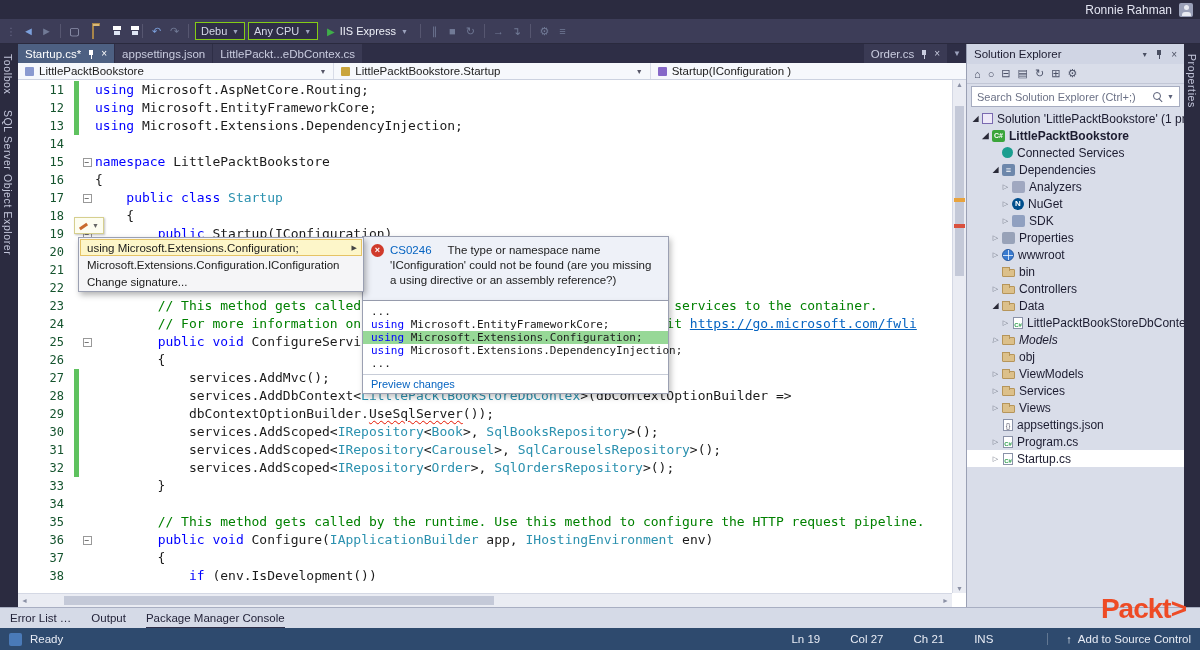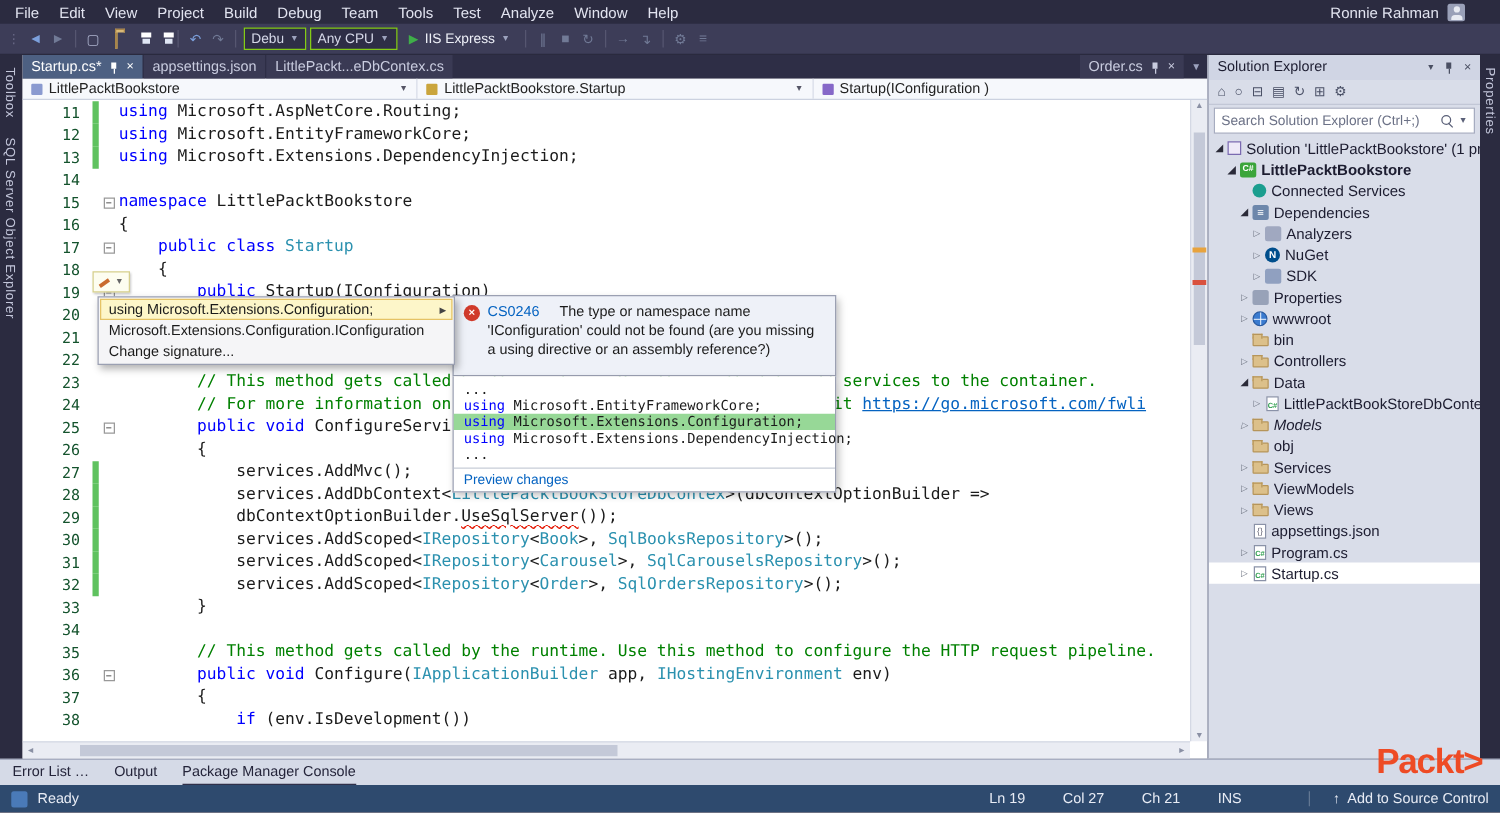--- a/index.html
+++ b/index.html
@@ -4,21 +4,21 @@
 <style>
   *{margin:0;padding:0;box-sizing:border-box}
   html,body{width:1200px;height:650px;overflow:hidden}
   body{font-family:"Liberation Sans",sans-serif;background:#2b2b40;font-size:12px}
   #root{position:relative;width:1200px;height:650px;overflow:hidden;background:#2b2b40}
 
   
   .menubar{position:absolute;left:0;top:0;width:100%;height:19px;display:flex;align-items:center;color:#e2e4f0;font-size:12px;padding-left:4px}
   .menu-items{display:flex;height:100%;align-items:center}
   .menu-item{padding:1px 8px;cursor:default;white-space:nowrap}
-  .menubar-right{margin-left:auto;display:flex;align-items:center;gap:7px;padding-right:28px}
+  .menubar-right{margin-left:auto;display:flex;align-items:center;gap:7px;padding-right:7px}
   .avatar{width:14px;height:14px;background:#9aa0b8;border-radius:2px;position:relative;display:inline-block}
   .avatar::before{content:"";position:absolute;left:4.5px;top:2px;width:5px;height:5px;border-radius:50%;background:#e8eaf2}
   .avatar::after{content:"";position:absolute;left:2.5px;bottom:1px;width:9px;height:4px;border-radius:3px 3px 0 0;background:#e8eaf2}
 
   
   .toolbar{position:absolute;left:0;top:19px;width:100%;height:25px;background:#3d3d58;border-bottom:1px solid #2a2a3e;display:flex;align-items:center;gap:3px;padding:0 6px;color:#c8cbde;font-size:11px}
   .tb-grip{color:#6a6a88;font-size:10px;margin-right:2px}
   .tb-ico{min-width:15px;text-align:center;font-size:11px;color:#aeb4cf}
   .tb-ico.blue{color:#7ca0dc}
   .tb-ico.dim{color:#717a96}
@@ -164,34 +164,20 @@
   .sb-right{margin-left:auto;display:flex;align-items:center;gap:30px}
   .sb-source{display:flex;align-items:center;gap:6px;padding-left:18px;border-left:1px solid rgba(255,255,255,.25);margin-left:24px}
   .sb-up{font-size:11px}
 </style>
 </head>
 <body>
 
 <div id="root">
 
   <div class="menubar">
-    <div class="menu-items">
-        <div class="menu-item">File</div>
-        <div class="menu-item">Edit</div>
-        <div class="menu-item">View</div>
-        <div class="menu-item">Project</div>
-        <div class="menu-item">Build</div>
-        <div class="menu-item">Debug</div>
-        <div class="menu-item">Team</div>
-        <div class="menu-item">Tools</div>
-        <div class="menu-item">Test</div>
-        <div class="menu-item">Analyze</div>
-        <div class="menu-item">Window</div>
-        <div class="menu-item">Help</div>
-      </div>
     <div class="menubar-right">
       <span>Ronnie Rahman</span>
       <span class="avatar"></span>
     </div>
   </div>
 
   <div class="toolbar">
     <span class="tb-grip">⋮</span>
     <span class="tb-ico blue">◄</span>
     <span class="tb-ico dim">►</span>
@@ -456,26 +442,26 @@
           <span class="se-label">Models</span>
         </div>
         <div class="se-row" style="padding-left: 23px;">
           <span class="se-exp"></span>
           <span class="ti ti-folder"></span>
           <span class="se-label">obj</span>
         </div>
         <div class="se-row" style="padding-left: 23px;">
           <span class="se-exp">▷</span>
           <span class="ti ti-folder"></span>
+          <span class="se-label">ViewModels</span>
+        </div>
+        <div class="se-row" style="padding-left: 23px;">
+          <span class="se-exp">▷</span>
+          <span class="ti ti-folder"></span>
           <span class="se-label">Services</span>
-        </div>
-        <div class="se-row" style="padding-left: 23px;">
-          <span class="se-exp">▷</span>
-          <span class="ti ti-folder"></span>
-          <span class="se-label">ViewModels</span>
         </div>
         <div class="se-row" style="padding-left: 23px;">
           <span class="se-exp">▷</span>
           <span class="ti ti-folder"></span>
           <span class="se-label">Views</span>
         </div>
         <div class="se-row" style="padding-left: 23px;">
           <span class="se-exp"></span>
           <span class="ti ti-json"></span>
           <span class="se-label">appsettings.json</span>

